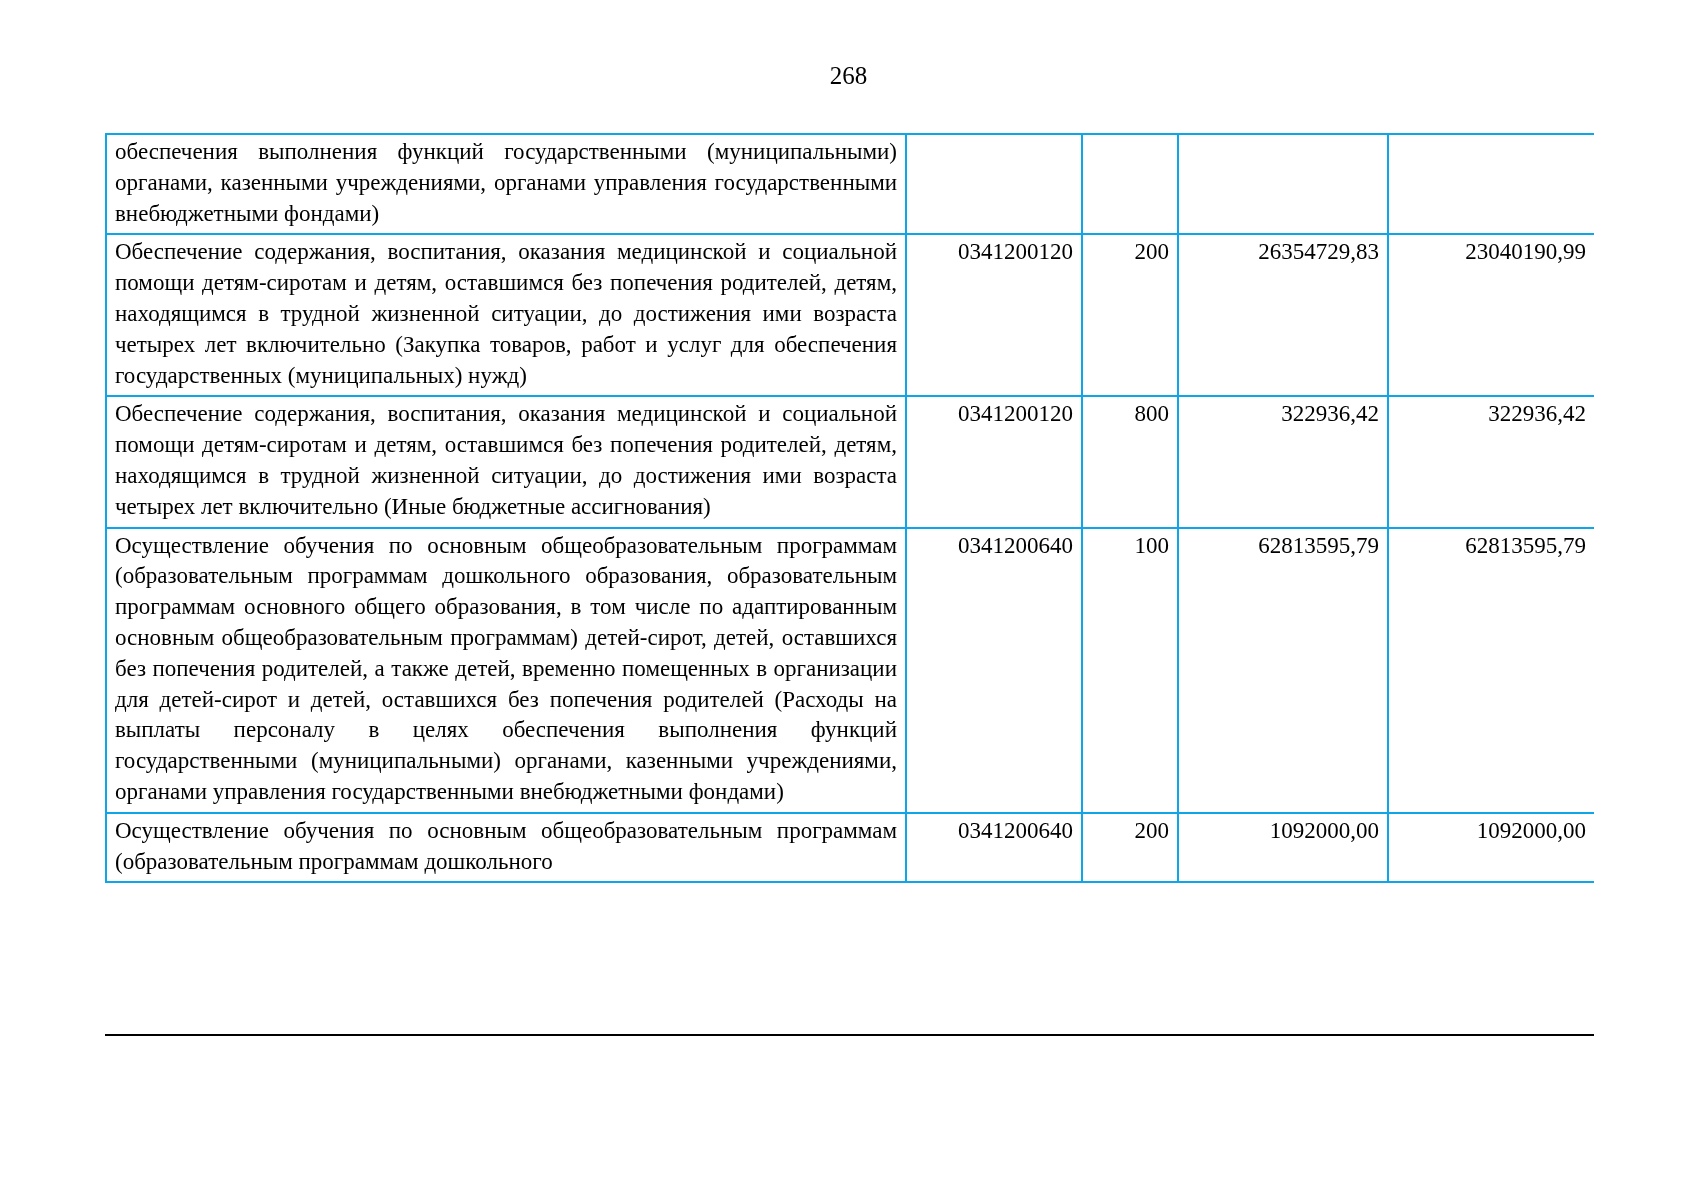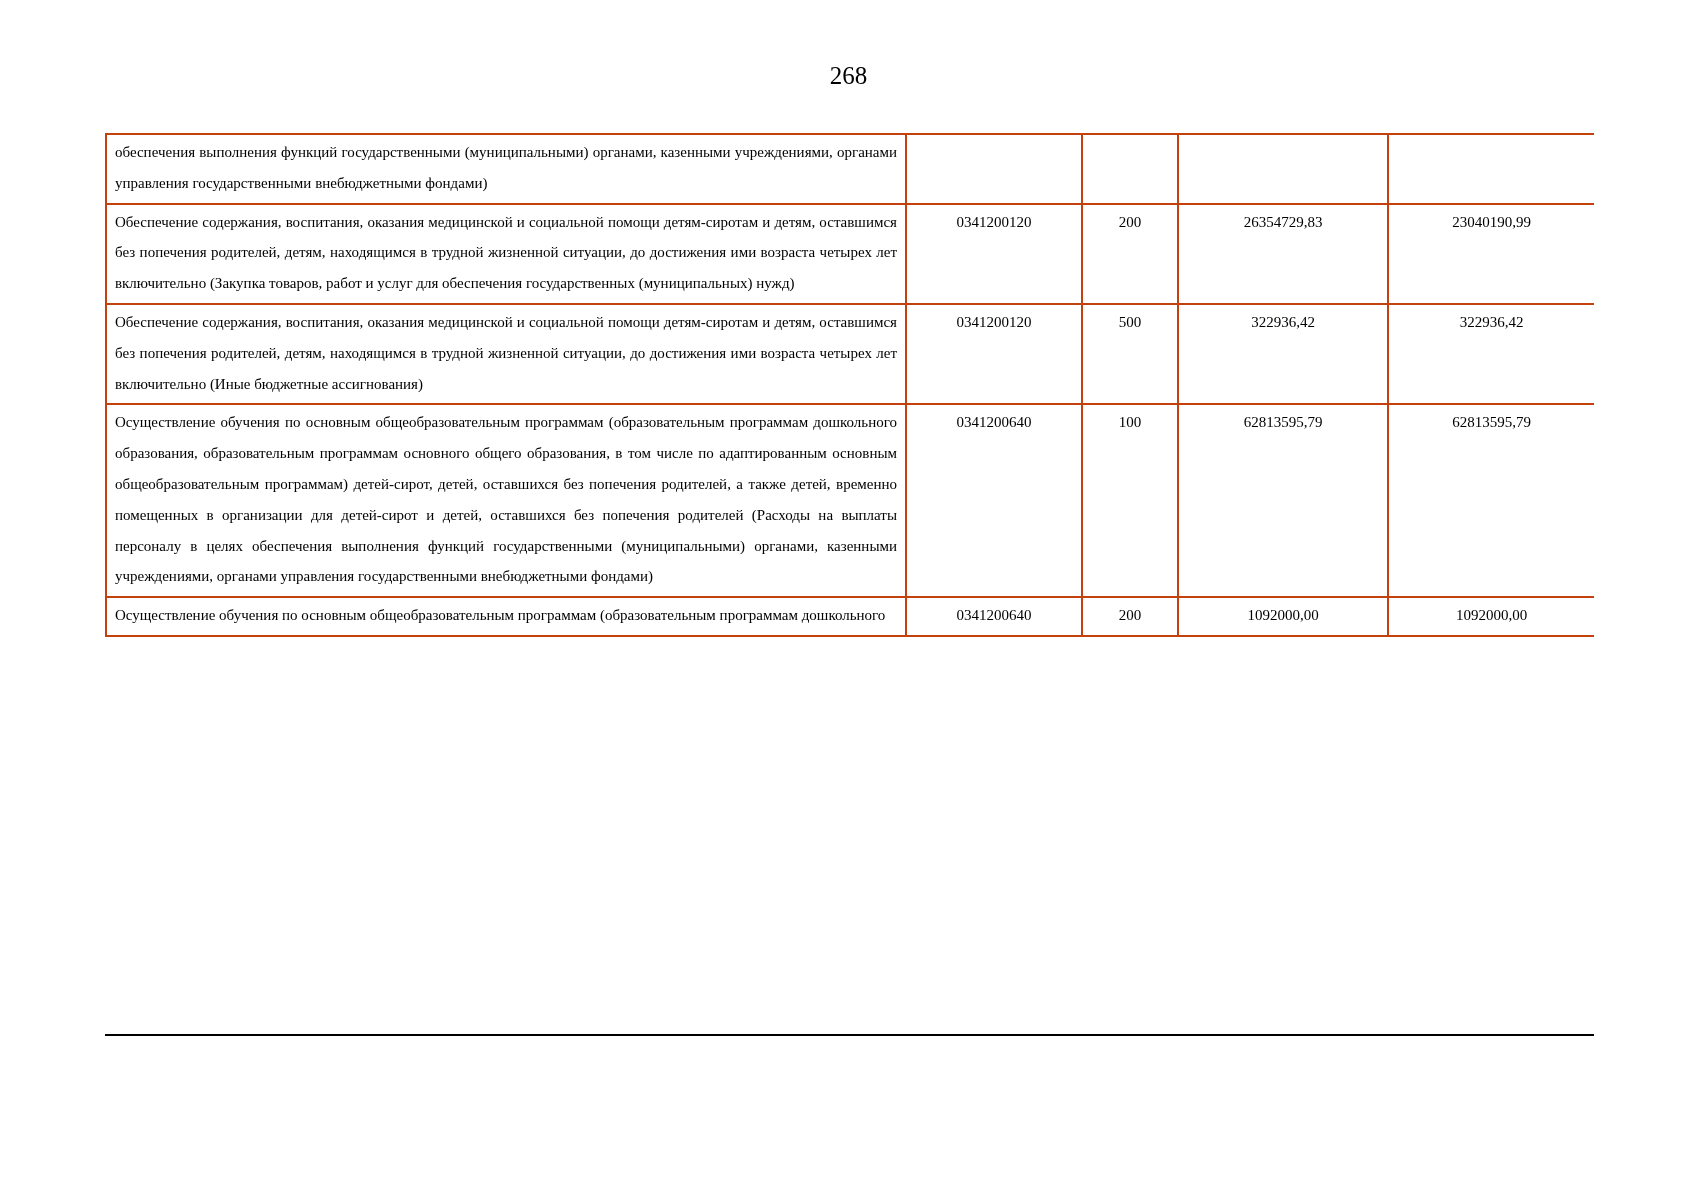--- a/index.html
+++ b/index.html
@@ -26,29 +26,29 @@
     height: 903px;
     overflow: hidden;
     border-bottom: 2px solid #000;
   }
   table.budget {
     border-collapse: collapse;
     table-layout: fixed;
     width: 1489px;
   }
   table.budget td {
-    border: 2px solid #c2410c;
+    border: 2px solid #0ea5e9;
     vertical-align: top;
-    font-size: 15px;
+    font-size: 23px;
     line-height: 30.8px;
     padding: 2px 8px 4px 8px;
     overflow: hidden;
   }
   td.desc { text-align: justify; }
-  td.num  { text-align: center; }
+  td.num  { text-align: right; }
   col.c-desc { width: 800px; }
   col.c-code { width: 176px; }
   col.c-type { width: 96px; }
   col.c-plan { width: 210px; }
   col.c-fact { width: 207px; }
 </style>
 </head>
 <body>
 
 <div class="page">
@@ -75,21 +75,21 @@
         <tr>
           <td class="desc">Обеспечение содержания, воспитания, оказания медицинской и социальной помощи детям-сиротам и детям, оставшимся без попечения родителей, детям, находящимся в трудной жизненной ситуации, до достижения ими возраста четырех лет включительно (Закупка товаров, работ и услуг для обеспечения государственных (муниципальных) нужд)</td>
           <td class="num">0341200120</td>
           <td class="num">200</td>
           <td class="num">26354729,83</td>
           <td class="num">23040190,99</td>
         </tr>
         <tr>
           <td class="desc">Обеспечение содержания, воспитания, оказания медицинской и социальной помощи детям-сиротам и детям, оставшимся без попечения родителей, детям, находящимся в трудной жизненной ситуации, до достижения ими возраста четырех лет включительно (Иные бюджетные ассигнования)</td>
           <td class="num">0341200120</td>
-          <td class="num">500</td>
+          <td class="num">800</td>
           <td class="num">322936,42</td>
           <td class="num">322936,42</td>
         </tr>
         <tr>
           <td class="desc">Осуществление обучения по основным общеобразовательным программам (образовательным программам дошкольного образования, образовательным программам основного общего образования, в том числе по адаптированным основным общеобразовательным программам) детей-сирот, детей, оставшихся без попечения родителей, а также детей, временно помещенных в организации для детей-сирот и детей, оставшихся без попечения родителей (Расходы на выплаты персоналу в целях обеспечения выполнения функций государственными (муниципальными) органами, казенными учреждениями, органами управления государственными внебюджетными фондами)</td>
           <td class="num">0341200640</td>
           <td class="num">100</td>
           <td class="num">62813595,79</td>
           <td class="num">62813595,79</td>
         </tr>

